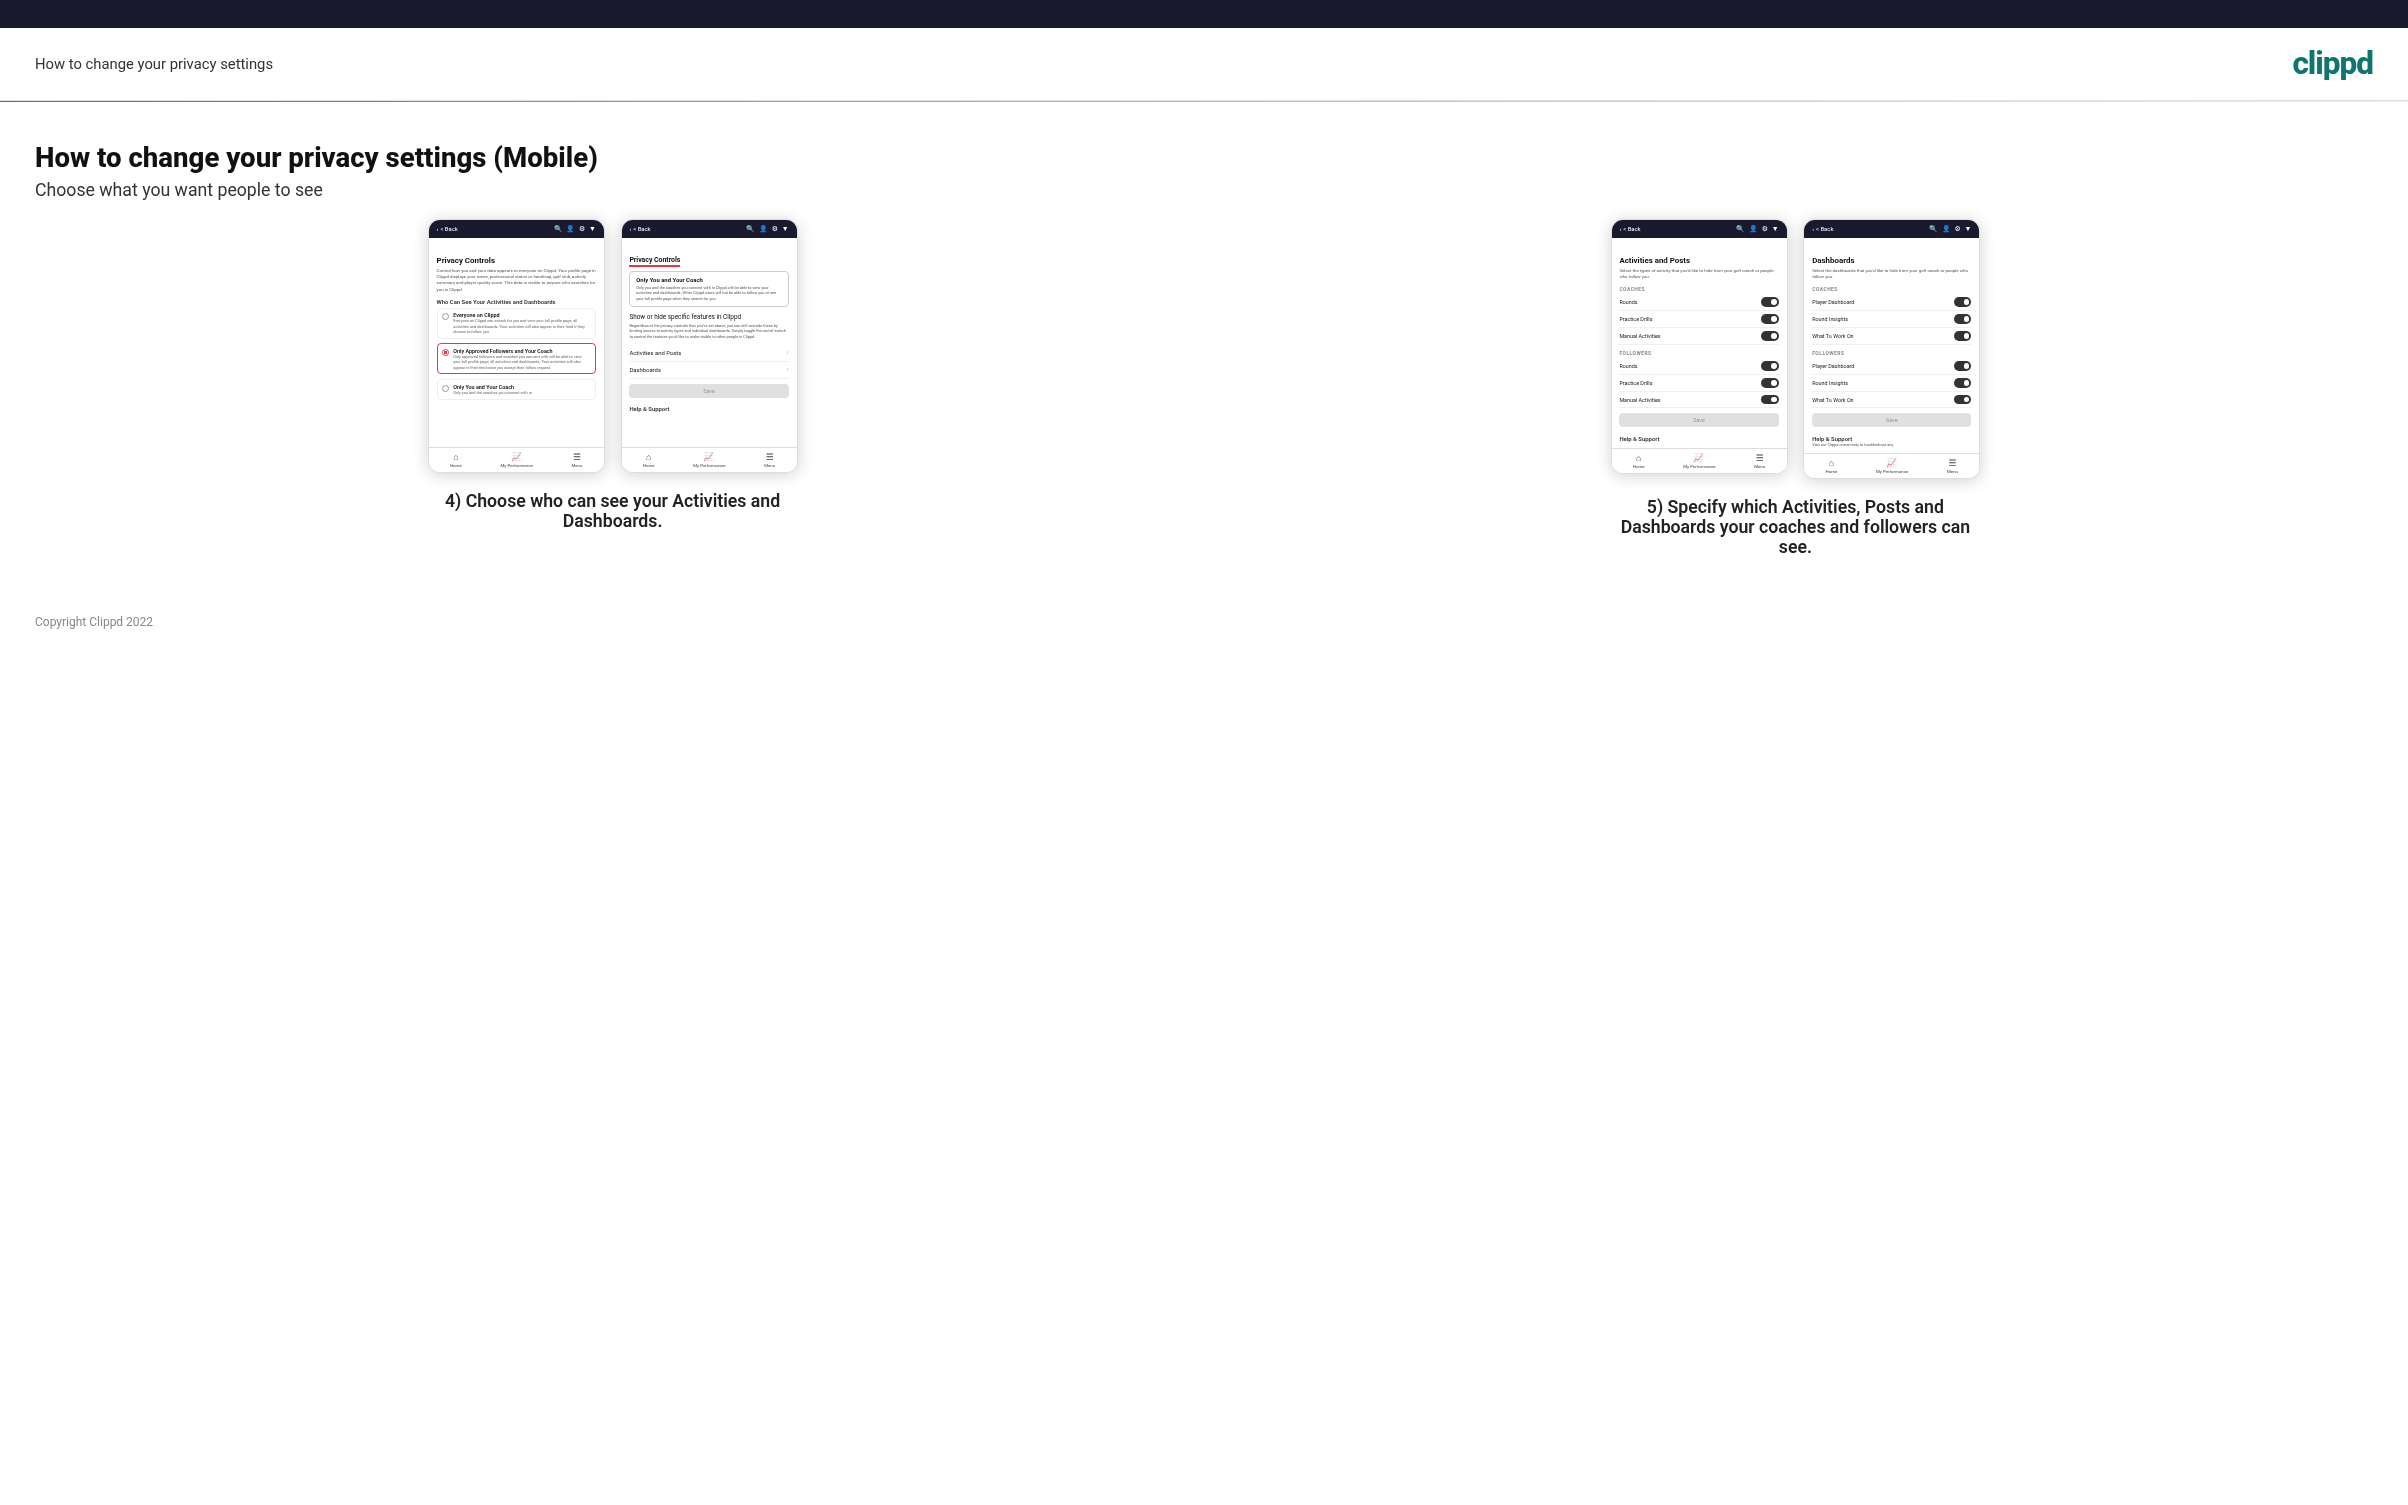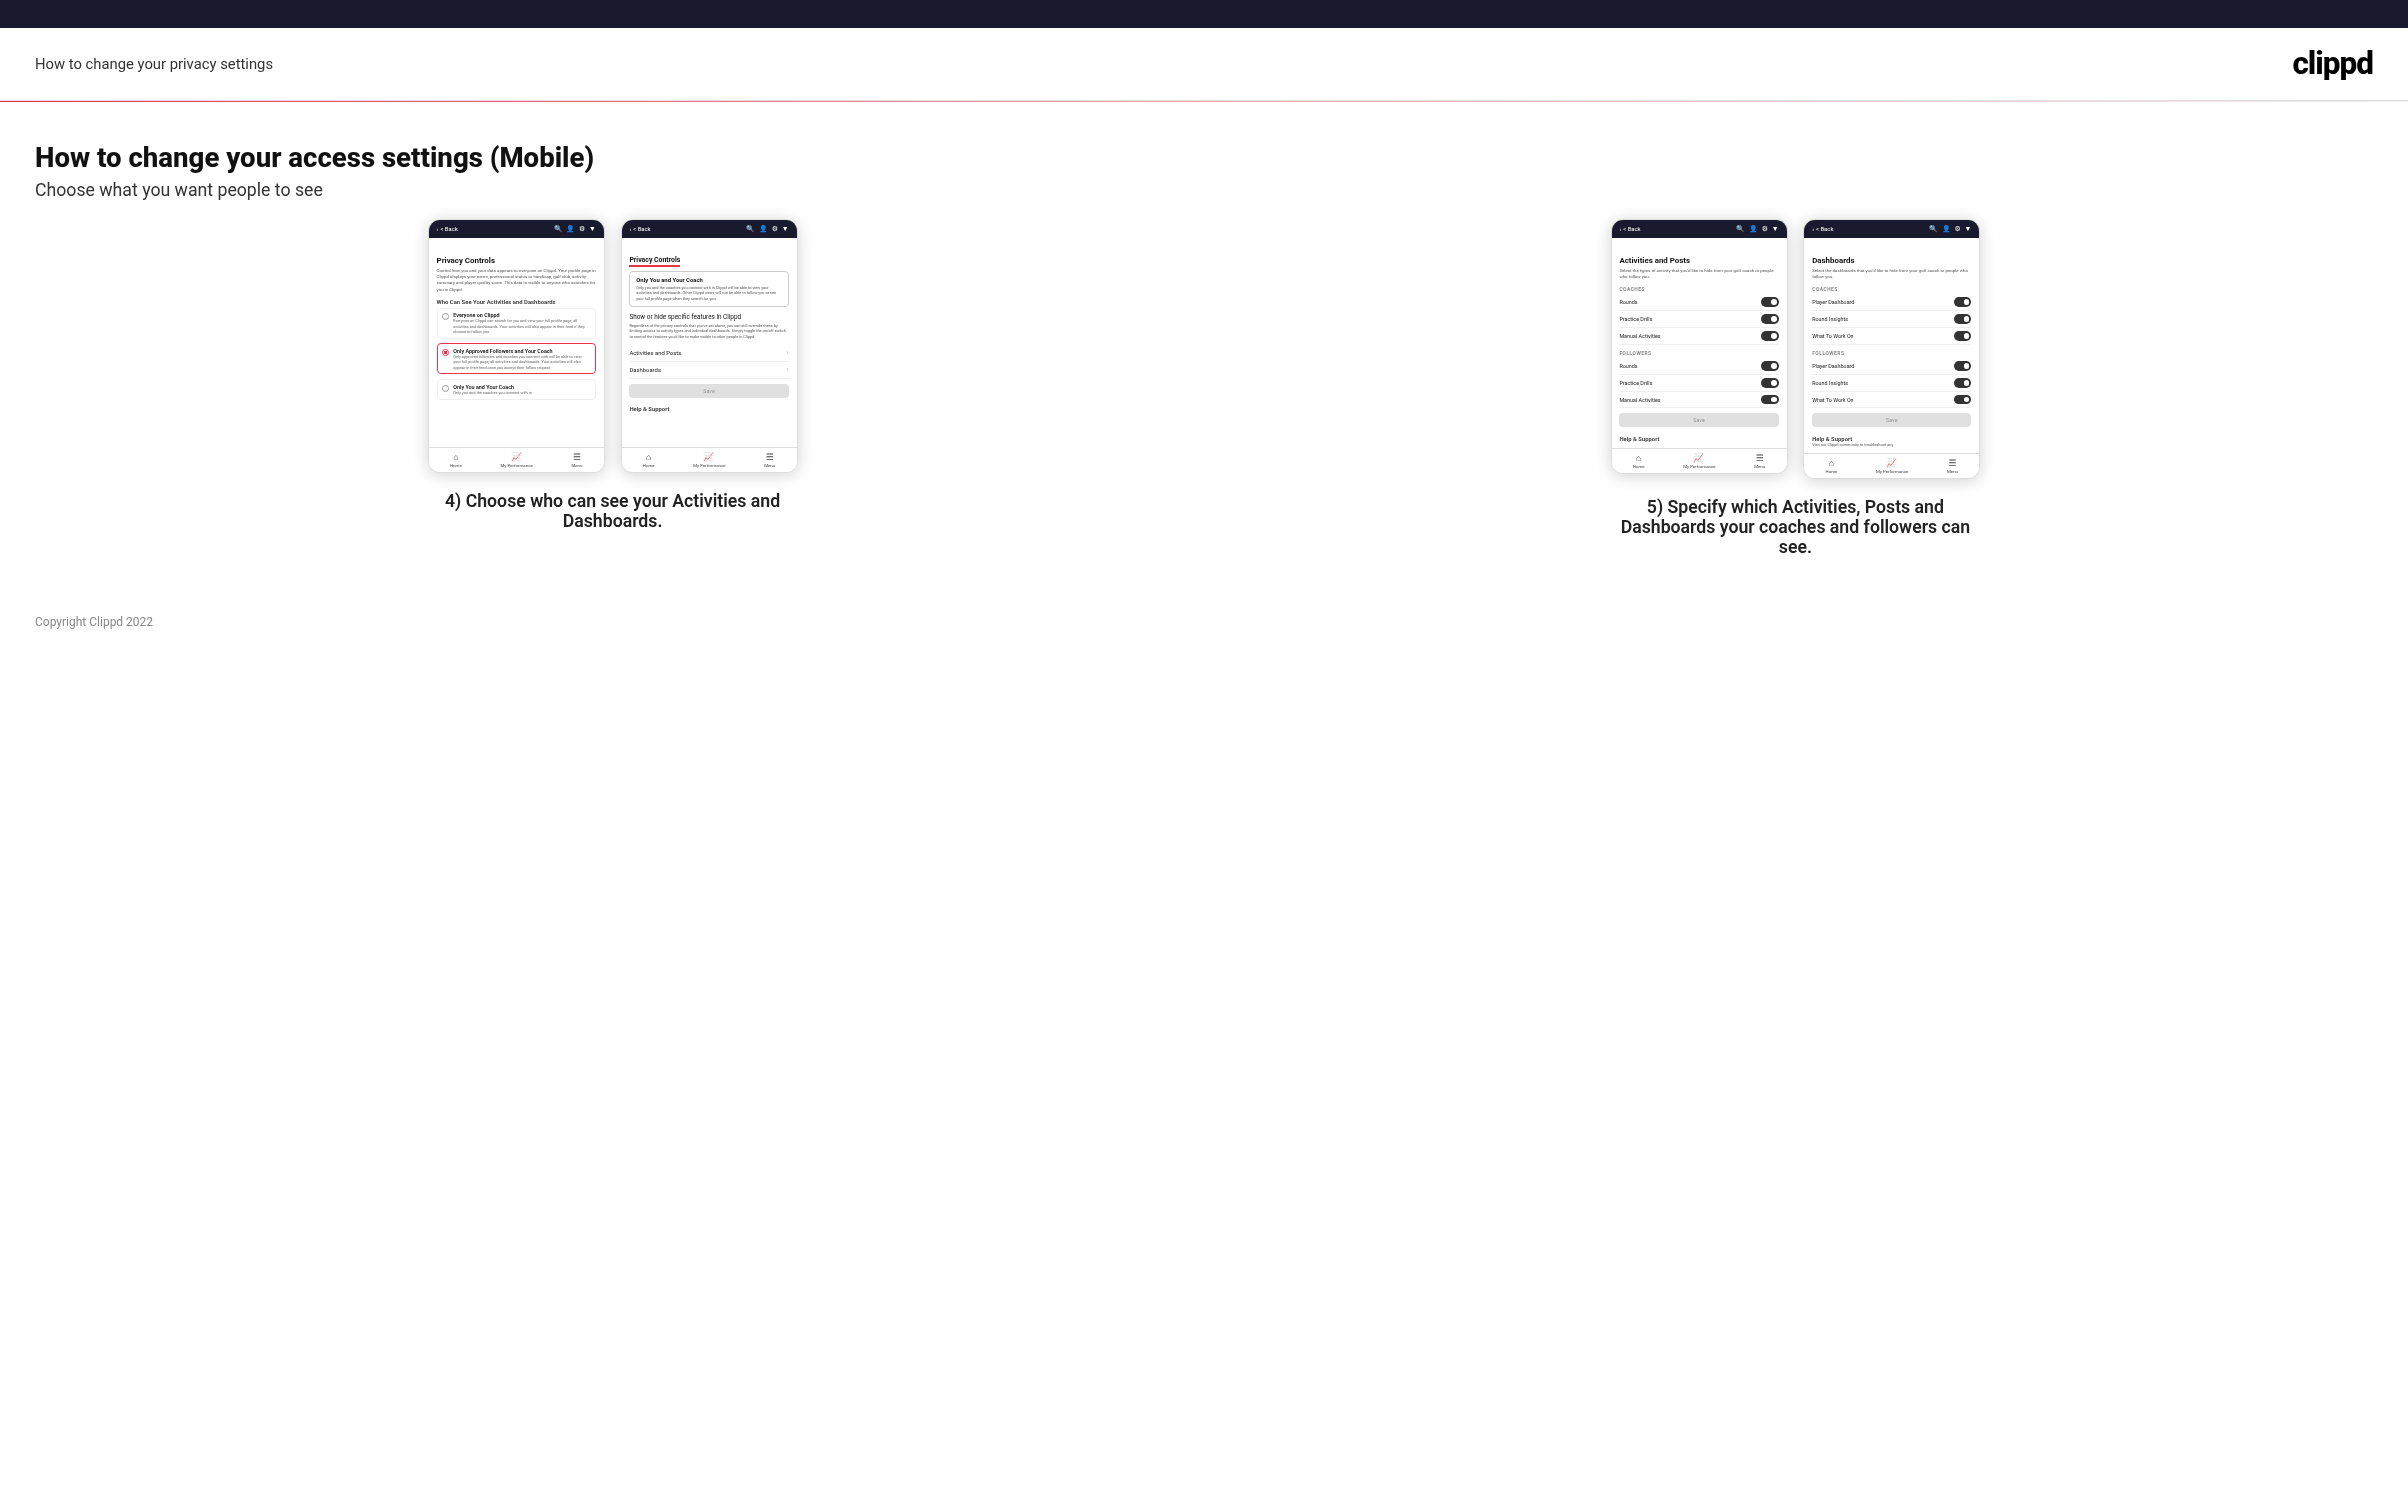--- a/index.html
+++ b/index.html
@@ -26,21 +26,21 @@
       border-bottom: 1.5px solid #e0e0e0;
     }
     .header-title {
       font-size: 14.8px;
       color: #333;
       font-weight: 400;
     }
     .logo {
       font-size: 31.5px;
       font-weight: 800;
-      color: #000000;
+      color: #0f766e;
       letter-spacing: -1px;
     }
 
     
     .main {
       padding: 39px 35px 39px 35px;
     }
     .page-heading {
       font-size: 27.6px;
       font-weight: 800;
@@ -313,21 +313,21 @@
 
 <div class="top-bar"></div>
 
 <div class="header">
   <span class="header-title">How to change your privacy settings</span>
   <span class="logo">clippd</span>
 </div>
 <div class="divider-line"></div>
 
 <div class="main">
-  <div class="page-heading">How to change your access settings (Mobile)</div>
+  <div class="page-heading">How to change your privacy settings (Mobile)</div>
   <div class="page-subheading">Choose what you want people to see</div>
 
   <div class="screenshots-row">
 
     <div class="screenshot-group">
       <div class="screenshot-pair">
 
         <div class="mobile-frame">
           <div class="mobile-nav-bar">
             <span class="back-btn">‹ <span style="font-size:5.9px;">&lt; Back</span></span>

